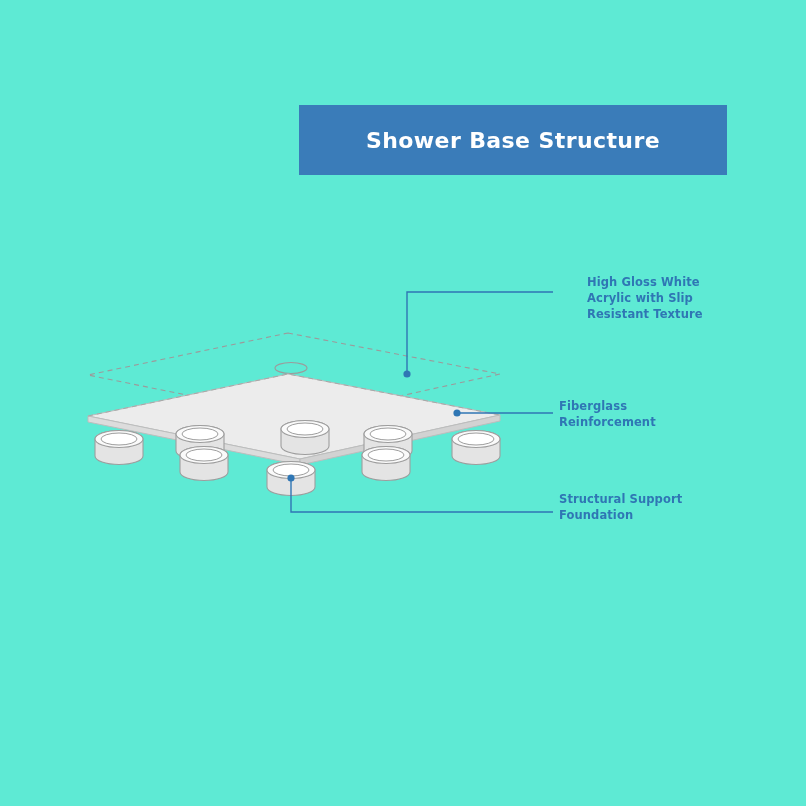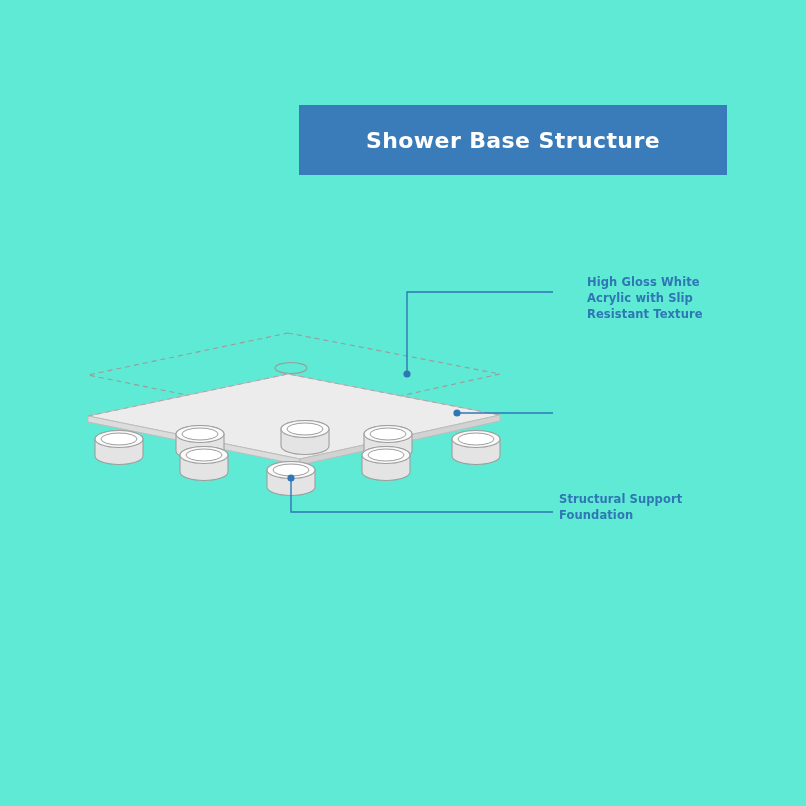--- a/index.html
+++ b/index.html
@@ -168,18 +168,20 @@
 
       <polyline points="291,478 291,512 553,512" fill="none" stroke="#2f76b4" stroke-width="1.4"></polyline>
       <circle cx="291" cy="478" r="3.6" fill="#2f76b4"></circle>
     </g>
   </svg>
 
   <div id="callout-acrylic" class="callout">High Gloss White
 Acrylic with Slip
 Resistant Texture</div>
 
+  <div id="callout-fiberglass" class="callout">Fiberglass
+Reinforcement</div>
 
   <div id="callout-support" class="callout">Structural Support
 Foundation</div>
 
 
 </div>
 
 </body></html>

